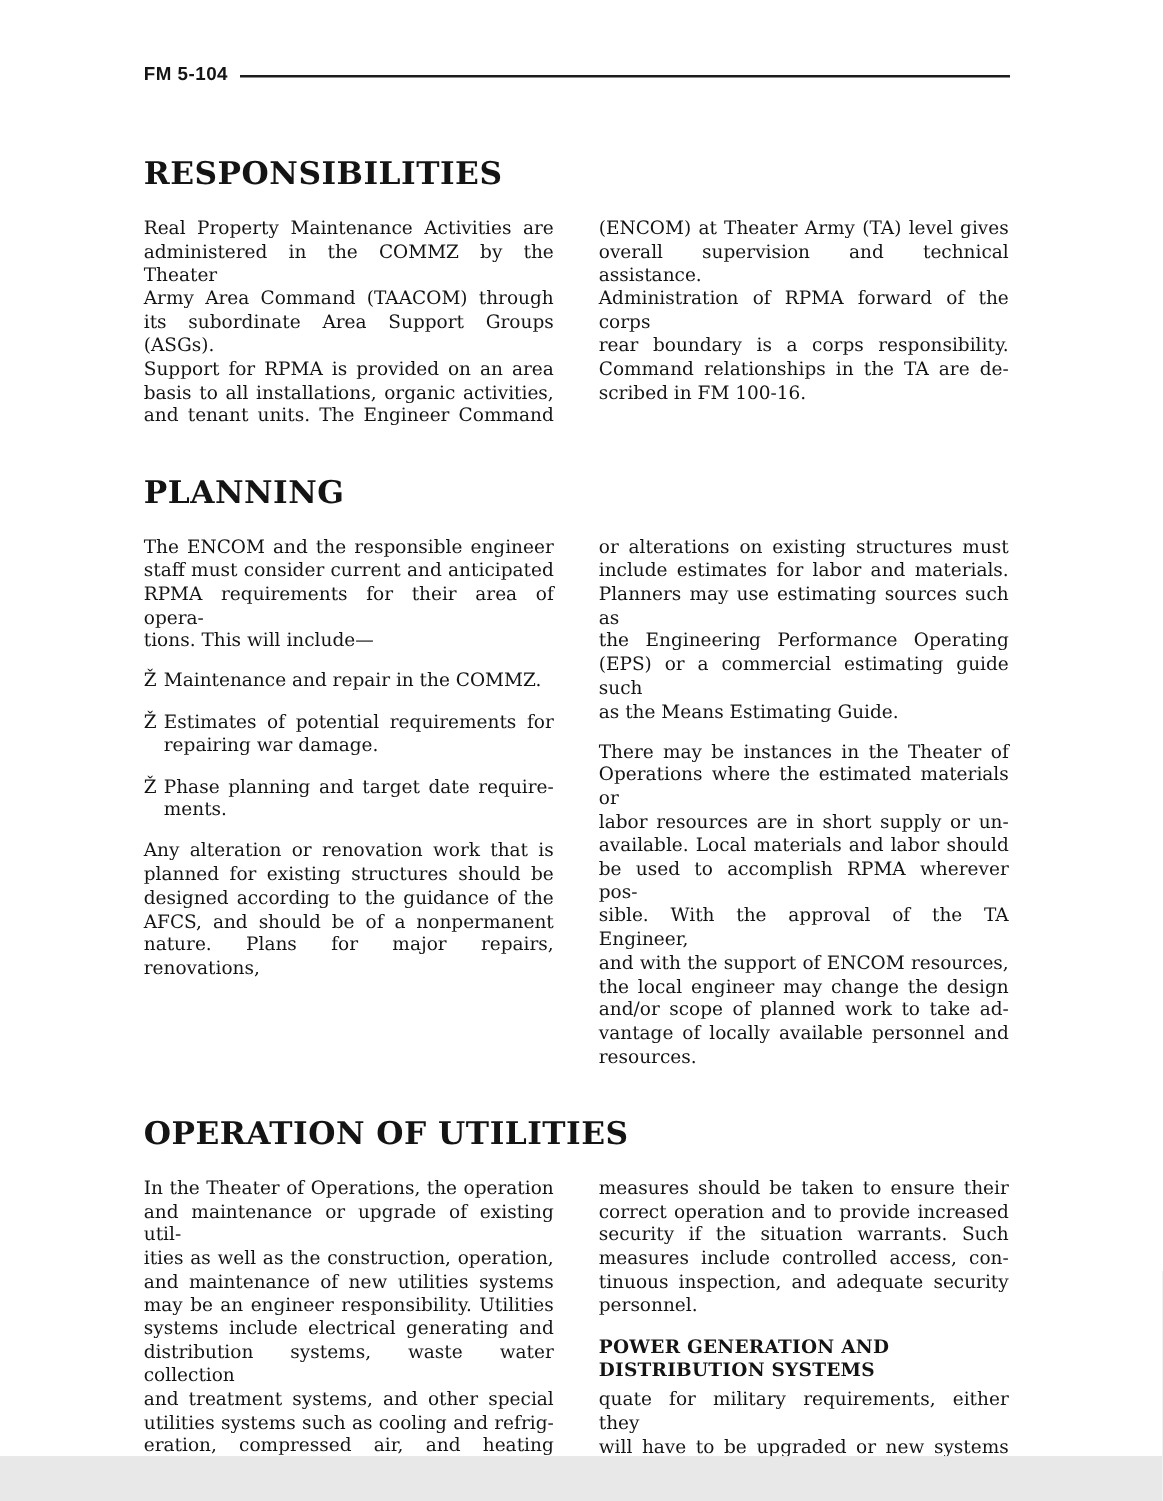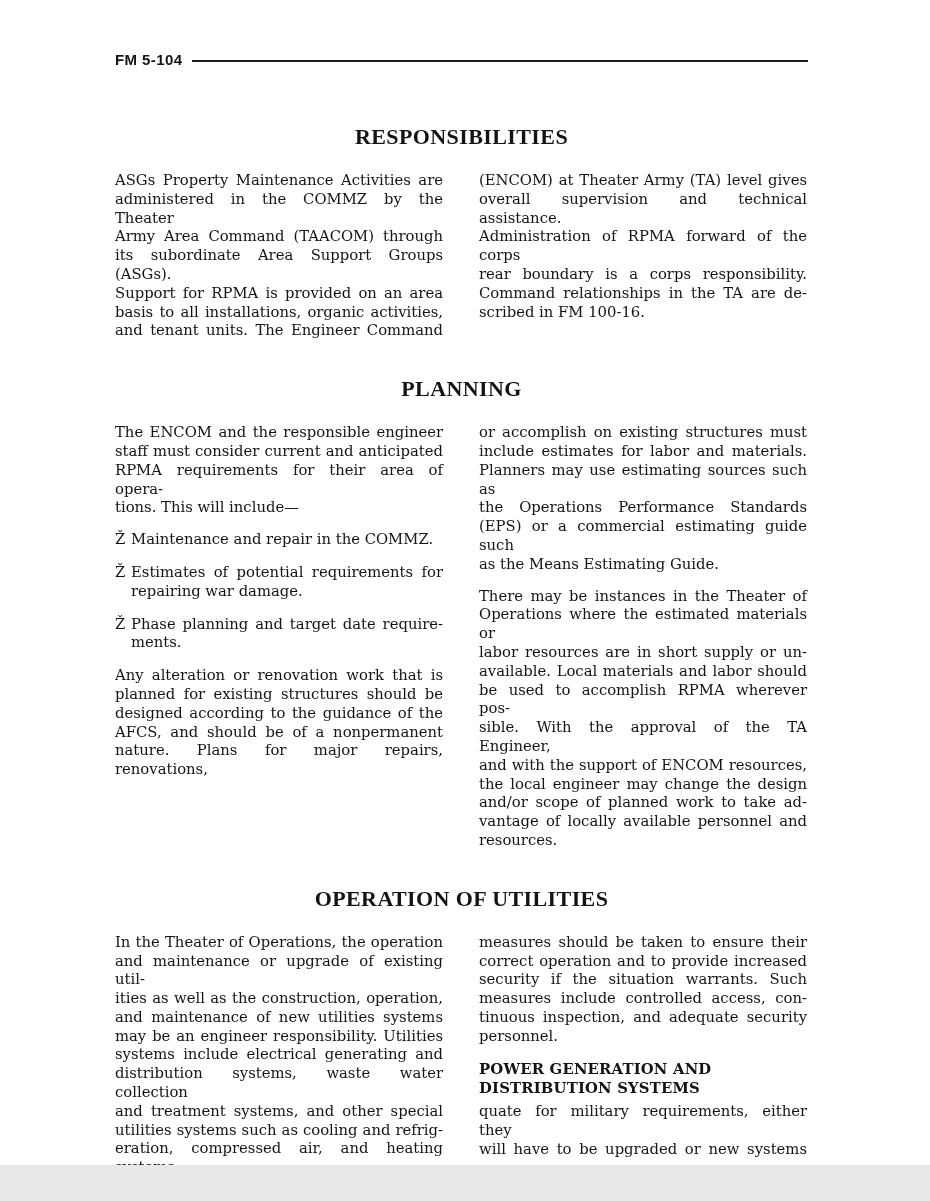--- a/index.html
+++ b/index.html
@@ -10,22 +10,22 @@
     font-family:"DejaVu Serif","Liberation Serif",serif;
     color:#141414;overflow:hidden;
   }
   .page-header{display:flex;align-items:center;gap:10px;height:18px;}
   .doc-id{
     font-family:"Liberation Sans","DejaVu Sans",sans-serif;
     font-weight:bold;font-size:15px;letter-spacing:.4px;white-space:nowrap;
   }
   .header-rule{flex:1;height:2px;background:#1c1c1c;margin-top:3px;}
   .section-heading{
-    text-align:center;font-weight:bold;font-size:22px;
-    letter-spacing:.4px;margin-top:36px;font-family:Liberation Serif, serif;
+    font-weight:bold;font-size:25px;
+    letter-spacing:.4px;margin-top:36px;
   }
   .section:first-child .section-heading{margin-top:56px;}
   .columns{display:flex;gap:36px;margin-top:21px;}
   .column{width:328px;}
   .para{margin:0 0 13px 0;}
   .para:last-child{margin-bottom:0;}
   .line{
     font-size:14.8px;line-height:18.8px;
     text-align:justify;text-align-last:justify;
   }
@@ -50,21 +50,21 @@
     <span class="doc-id">FM 5-104</span>
     <span class="header-rule"></span>
   </div>
 
   <div>
       <div class="section">
         <div class="section-heading">RESPONSIBILITIES</div>
         <div class="columns">
           <div class="column">
             <div class="para">
-              <div class="line">ASGs Property Maintenance Activities are</div>
+              <div class="line">Real Property Maintenance Activities are</div>
               <div class="line">administered in the COMMZ by the Theater</div>
               <div class="line">Army Area Command (TAACOM) through</div>
               <div class="line">its subordinate Area Support Groups (ASGs).</div>
               <div class="line">Support for RPMA is provided on an area</div>
               <div class="line">basis to all installations, organic activities,</div>
               <div class="line">and tenant units. The Engineer Command</div>
             </div>
           </div>
           <div class="column">
             <div class="para">
@@ -105,24 +105,24 @@
             <div class="para">
               <div class="line">Any alteration or renovation work that is</div>
               <div class="line">planned for existing structures should be</div>
               <div class="line">designed according to the guidance of the</div>
               <div class="line">AFCS, and should be of a nonpermanent</div>
               <div class="line">nature. Plans for major repairs, renovations,</div>
             </div>
           </div>
           <div class="column">
             <div class="para">
-              <div class="line">or accomplish on existing structures must</div>
+              <div class="line">or alterations on existing structures must</div>
               <div class="line">include estimates for labor and materials.</div>
               <div class="line">Planners may use estimating sources such as</div>
-              <div class="line">the Operations Performance Standards</div>
+              <div class="line">the Engineering Performance Operating</div>
               <div class="line">(EPS) or a commercial estimating guide such</div>
               <div class="line last">as the Means Estimating Guide.</div>
             </div>
             <div class="para">
               <div class="line">There may be instances in the Theater of</div>
               <div class="line">Operations where the estimated materials or</div>
               <div class="line">labor resources are in short supply or un-</div>
               <div class="line">available. Local materials and labor should</div>
               <div class="line">be used to accomplish RPMA wherever pos-</div>
               <div class="line">sible. With the approval of the TA Engineer,</div>

